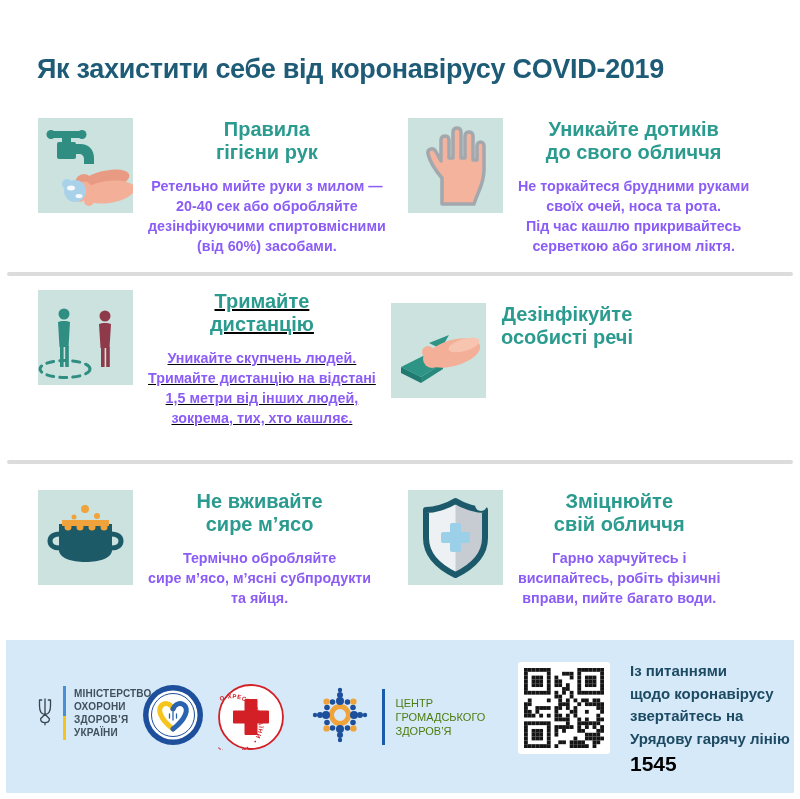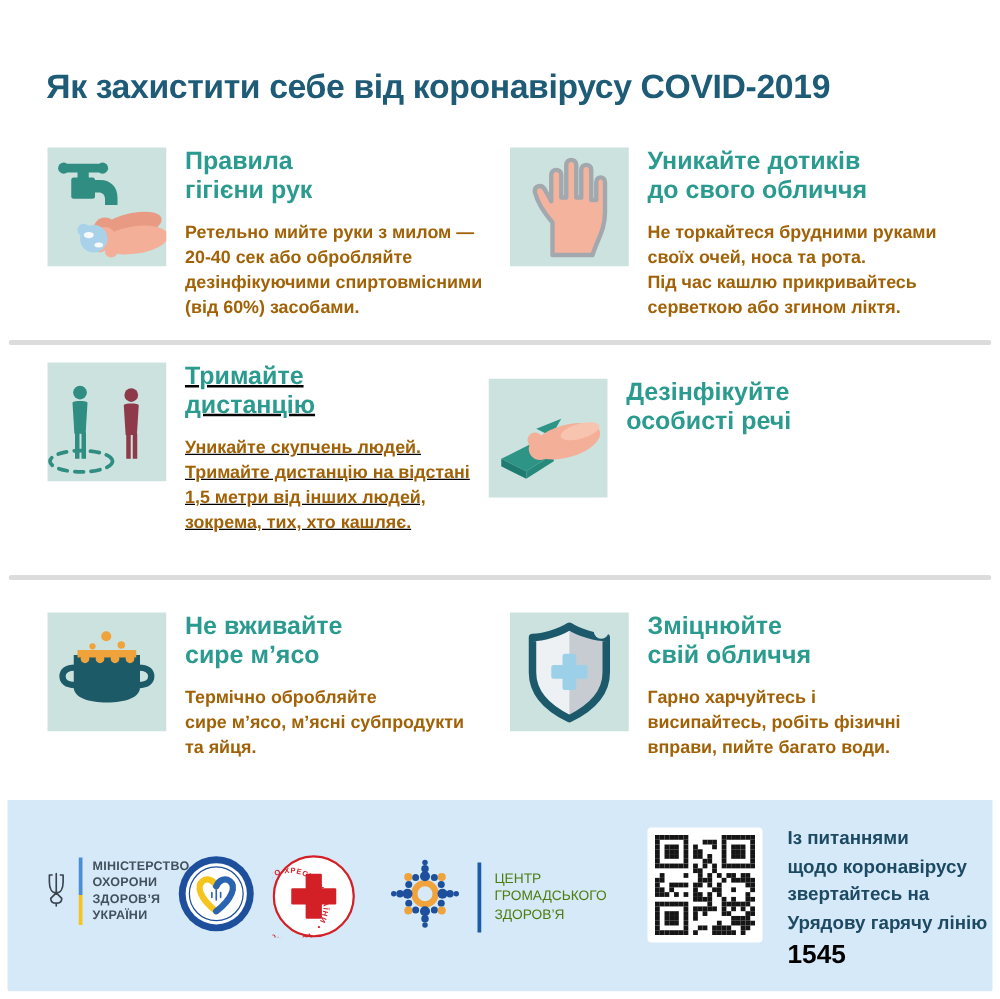--- a/index.html
+++ b/index.html
@@ -3,24 +3,24 @@
 <meta charset="utf-8">
 <style>
   html,body{margin:0;padding:0;background:#ffffff;}
   .page{position:relative;width:800px;height:799px;background:#ffffff;overflow:hidden;
         font-family:"Liberation Sans","DejaVu Sans",sans-serif;border-radius:22px;}
   .page-title{position:absolute;left:37px;top:54px;margin:0;font-size:27px;font-weight:bold;
         color:#1e5b76;letter-spacing:-0.3px;}
   .tile{position:absolute;display:flex;align-items:flex-start;}
   .tile-icon{width:95px;height:95px;background:#cbe2df;flex:0 0 95px;margin-right:15px;}
   .tile-icon svg{display:block;width:95px;height:95px;}
-  .tile-text{padding-top:0;}
+  .tile-text{padding-top:0;text-align:center;}
   .tile-heading{margin:0 0 12px 0;font-size:20px;font-weight:bold;color:#2a9b8e;
         line-height:1.15;white-space:pre-line;}
-  .tile-body{margin:0;font-size:14.3px;font-weight:bold;color:#a16207;line-height:1.4;
+  .tile-body{margin:0;font-size:14.3px;font-weight:bold;color:#8b5cf6;line-height:1.4;
         white-space:pre-line;}
   .divider{position:absolute;left:7px;right:7px;height:4px;background:#dcdcdc;border-radius:2px;}
   .footer-band{position:absolute;left:6px;top:640px;width:788px;height:153px;background:#d6e9f8;}
   .moz-logo{position:absolute;left:28px;top:46px;display:flex;align-items:center;}
   .moz-bar{width:3px;height:54px;background:linear-gradient(#4a8fd3 0 55%,#f6c51d 55% 100%);
         margin:0 8px 0 7px;}
   .moz-text{font-size:10px;font-weight:bold;color:#41505c;line-height:1.32;white-space:pre-line;
         letter-spacing:0.2px;}
   .emblem{position:absolute;left:136px;top:44px;}
   .redcross{position:absolute;left:212px;top:44px;}

